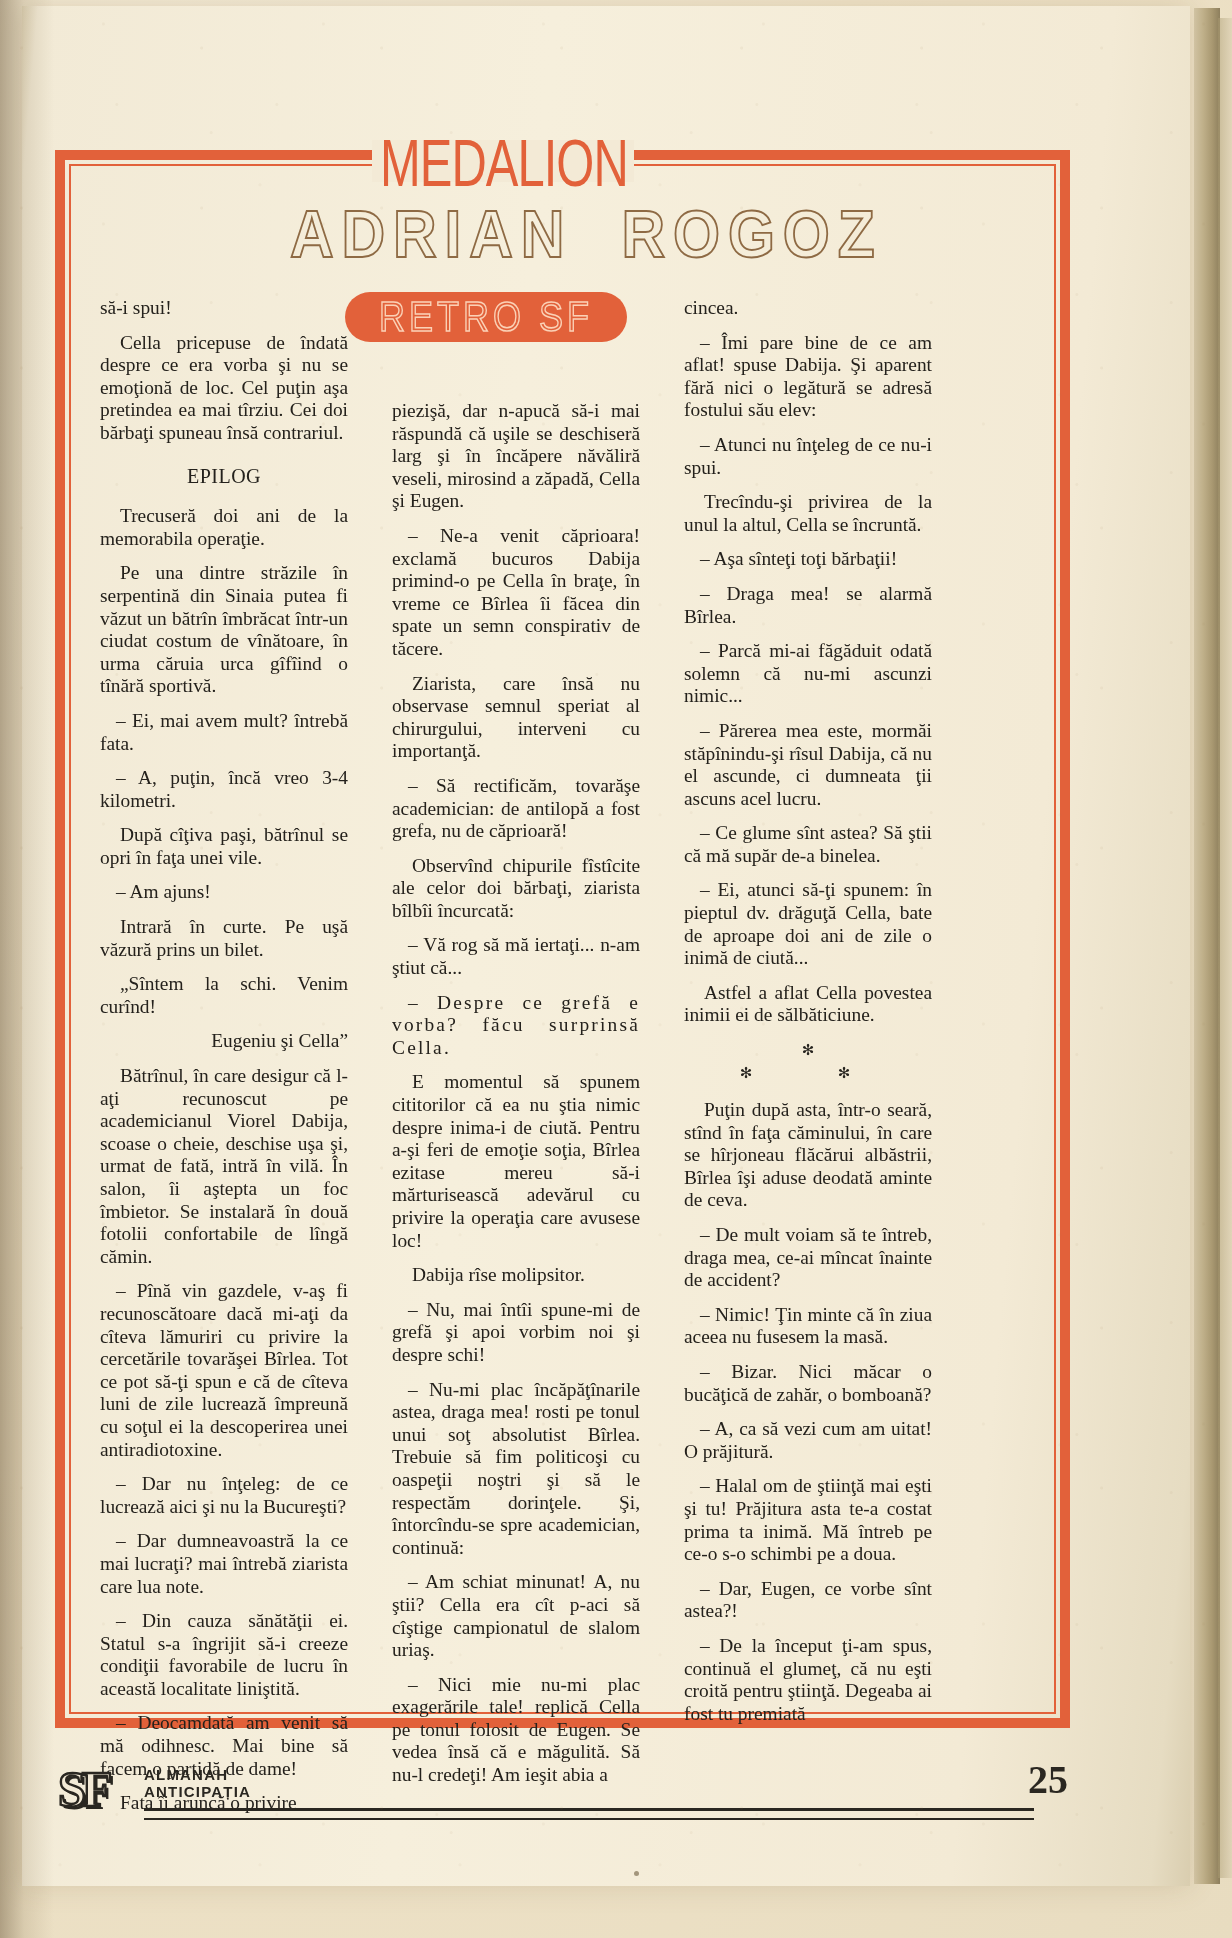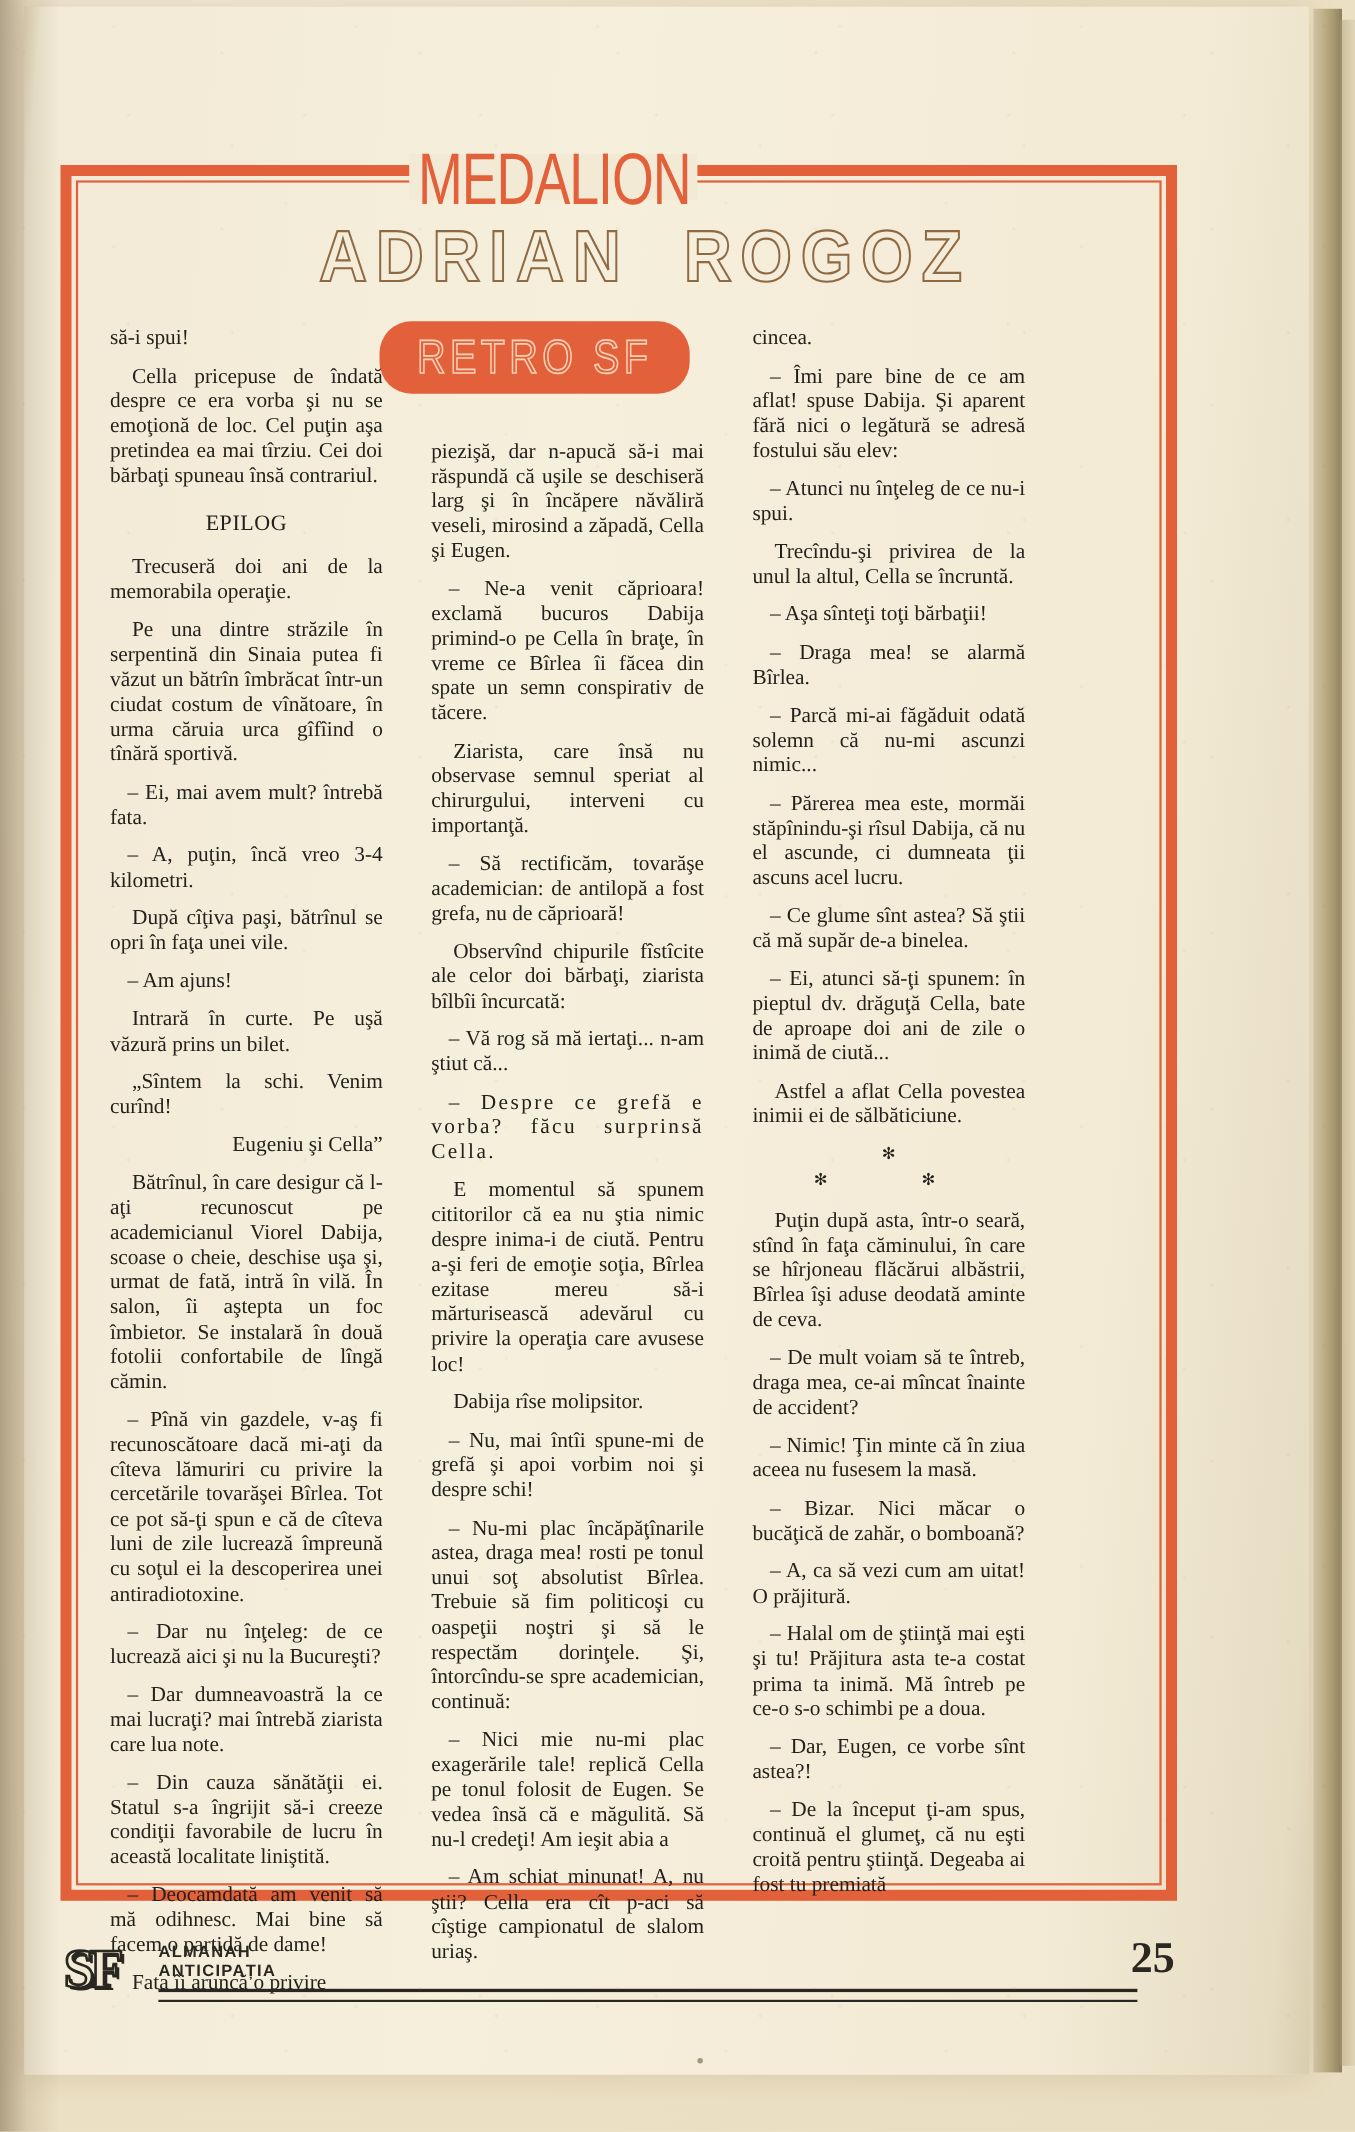--- a/index.html
+++ b/index.html
@@ -82,21 +82,21 @@
     font-size:54px;letter-spacing:7px;font-weight:700;
     color:transparent;
     -webkit-text-stroke:1.6px #8e6a44;
     transform:scaleY(1.22) scaleX(1.12);
     transform-origin:left top;
     white-space:pre;
   }
 
   
   #retro-badge{
-    position:absolute;left:345px;top:292px;width:282px;height:66px;
+    position:absolute;left:345px;top:292px;width:282px;height:50px;
     background:#e2613a;border-radius:29px;
     display:flex;align-items:center;justify-content:center;
   }
   #retro-badge span{
     font-family:"Liberation Sans",sans-serif;
     font-size:36px;letter-spacing:4px;font-weight:400;
     color:transparent;
     -webkit-text-stroke:1.3px rgba(255,229,205,.85);
     transform:scaleY(1.2);
   }
@@ -204,22 +204,22 @@
   <p class="dash">– Ne-a venit căprioara! exclamă bucuros Dabija pri­mind-o pe Cella în braţe, în vreme ce Bîrlea îi făcea din spate un semn conspirativ de tăcere.</p>
   <p>Ziarista, care însă nu ob­servase semnul speriat al chirurgului, interveni cu im­portanţă.</p>
   <p class="dash">– Să rectificăm, tovarăşe academician: de antilopă a fost grefa, nu de căprioară!</p>
   <p>Observînd chipurile fîstî­cite ale celor doi bărbaţi, ziarista bîlbîi încurcată:</p>
   <p class="dash">– Vă rog să mă iertaţi... n-am ştiut că...</p>
   <p class="dash spaced">– Despre ce grefă e vorba? făcu surprinsă Cella.</p>
   <p>E momentul să spunem ci­titorilor că ea nu ştia nimic despre inima-i de ciută. Pen­tru a-şi feri de emoţie soţia, Bîrlea ezitase mereu să-i mărturisească adevărul cu privire la operaţia care avu­sese loc!</p>
   <p>Dabija rîse molipsitor.</p>
   <p class="dash">– Nu, mai întîi spune-mi de grefă şi apoi vorbim noi şi despre schi!</p>
   <p class="dash">– Nu-mi plac încăpăţîna­rile astea, draga mea! rosti pe tonul unui soţ absolutist Bîrlea. Trebuie să fim politi­coşi cu oaspeţii noştri şi să le respectăm dorinţele. Şi, întorcîndu-se spre academi­cian, continuă:</p>
+  <p class="dash">– Am schiat minunat! A, nu ştii? Cella era cît p-aci să cîştige campionatul de sla­lom uriaş.</p>
   <p class="dash">– Nici mie nu-mi plac exa­gerările tale! replică Cella pe tonul folosit de Eugen. Se vedea însă că e măgulită. Să nu-l credeţi! Am ieşit abia a</p>
-  <p class="dash">– Am schiat minunat! A, nu ştii? Cella era cît p-aci să cîştige campionatul de sla­lom uriaş.</p>
 </div>
 
 <div class="col" id="col3">
   <p class="noind">cincea.</p>
   <p class="dash">– Îmi pare bine de ce am aflat! spuse Dabija. Şi apa­rent fără nici o legătură se adresă fostului său elev:</p>
   <p class="dash">– Atunci nu înţeleg de ce nu-i spui.</p>
   <p>Trecîndu-şi privirea de la unul la altul, Cella se în­cruntă.</p>
   <p class="dash">– Aşa sînteţi toţi bărbaţii!</p>
   <p class="dash">– Draga mea! se alarmă Bîrlea.</p>
   <p class="dash">– Parcă mi-ai făgăduit odată solemn că nu-mi as­cunzi nimic...</p>

